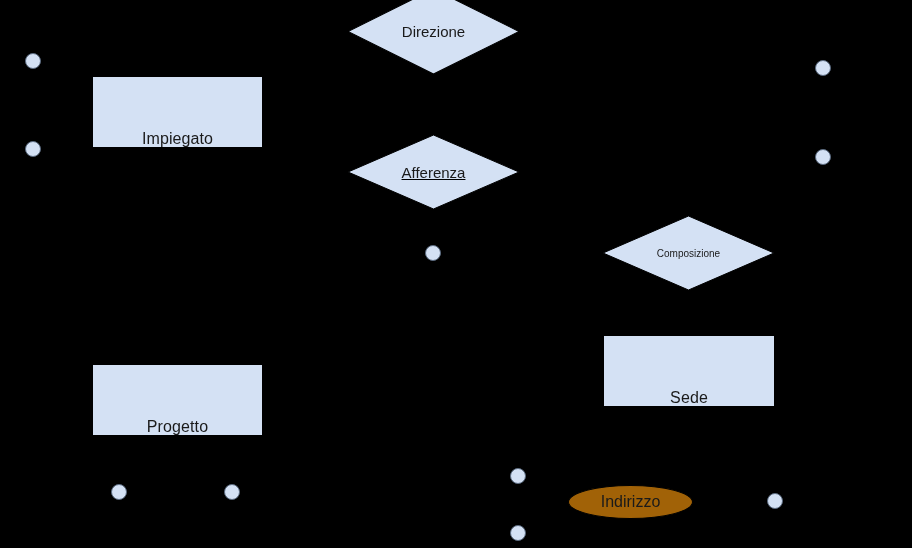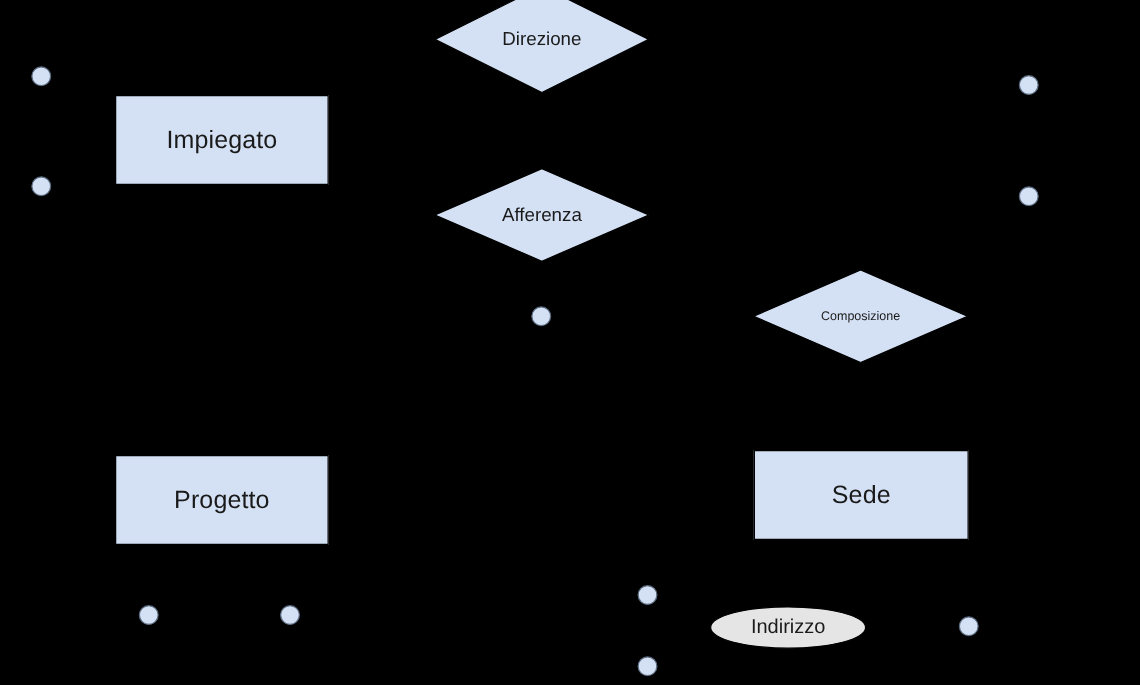--- a/index.html
+++ b/index.html
@@ -18,24 +18,24 @@
   }
   .node {
     position: absolute;
     box-sizing: border-box;
   }
   
   .entity {
     background: #d4e1f4;
     border: 1px solid #000000;
     display: flex;
-    align-items: center;
+    align-items: flex-end;
     justify-content: center;
     color: #1a1a1a;
-    font-size: 20px;
+    font-size: 16px;
     line-height: 1;
     letter-spacing: 0.1px;
   }
   
   .rel {
     display: flex;
     align-items: center;
     justify-content: center;
   }
   .rel svg {
@@ -49,21 +49,21 @@
     position: relative;
     z-index: 2;
     color: #1a1a1a;
     white-space: nowrap;
   }
   .rel.big .rel-label { font-size: 15px; }
   .rel.small .rel-label { font-size: 10px; }
 
   
   .attr {
-    background: #e5e5e5;
+    background: #a16207;
     border: 1px solid #000000;
     border-radius: 50%;
     display: flex;
     align-items: center;
     justify-content: center;
     color: #1a1a1a;
     font-size: 16px;
     line-height: 1;
   }
   
@@ -79,30 +79,30 @@
 <body>
 
 <div id="canvas">
 
 <div class="node entity" style="left: 92px; top: 76px; width: 171px; height: 72px;">
       <span>Impiegato</span>
     </div>
     <div class="node entity" style="left: 92px; top: 364px; width: 171px; height: 72px;">
       <span>Progetto</span>
     </div>
-    <div class="node entity" style="left: 603px; top: 360px; width: 172px; height: 72px;">
+    <div class="node entity" style="left: 603px; top: 335px; width: 172px; height: 72px;">
       <span>Sede</span>
     </div>
     <div class="node rel big" style="left: 348px; top: -11px; width: 171px; height: 85px;">
       <svg viewBox="0 0 100 100" preserveAspectRatio="none">
         <polygon points="50,0 100,50 50,100 0,50" fill="#d4e1f4" stroke="#000000" stroke-width="1" vector-effect="non-scaling-stroke"></polygon>
       </svg>
       <span class="rel-label">Direzione</span>
     </div>
-    <div class="node rel big" style="left: 348px; top: 135px; width: 171px; height: 74px;">
+    <div class="node rel big" style="left: 348px; top: 135px; width: 171px; height: 74px; text-decoration: underline;">
       <svg viewBox="0 0 100 100" preserveAspectRatio="none">
         <polygon points="50,0 100,50 50,100 0,50" fill="#d4e1f4" stroke="#000000" stroke-width="1" vector-effect="non-scaling-stroke"></polygon>
       </svg>
       <span class="rel-label">Afferenza</span>
     </div>
     <div class="node rel small" style="left: 603px; top: 216px; width: 171px; height: 74px; text-align: center;">
       <svg viewBox="0 0 100 100" preserveAspectRatio="none">
         <polygon points="50,0 100,50 50,100 0,50" fill="#d4e1f4" stroke="#000000" stroke-width="1" vector-effect="non-scaling-stroke"></polygon>
       </svg>
       <span class="rel-label">Composizione</span>

